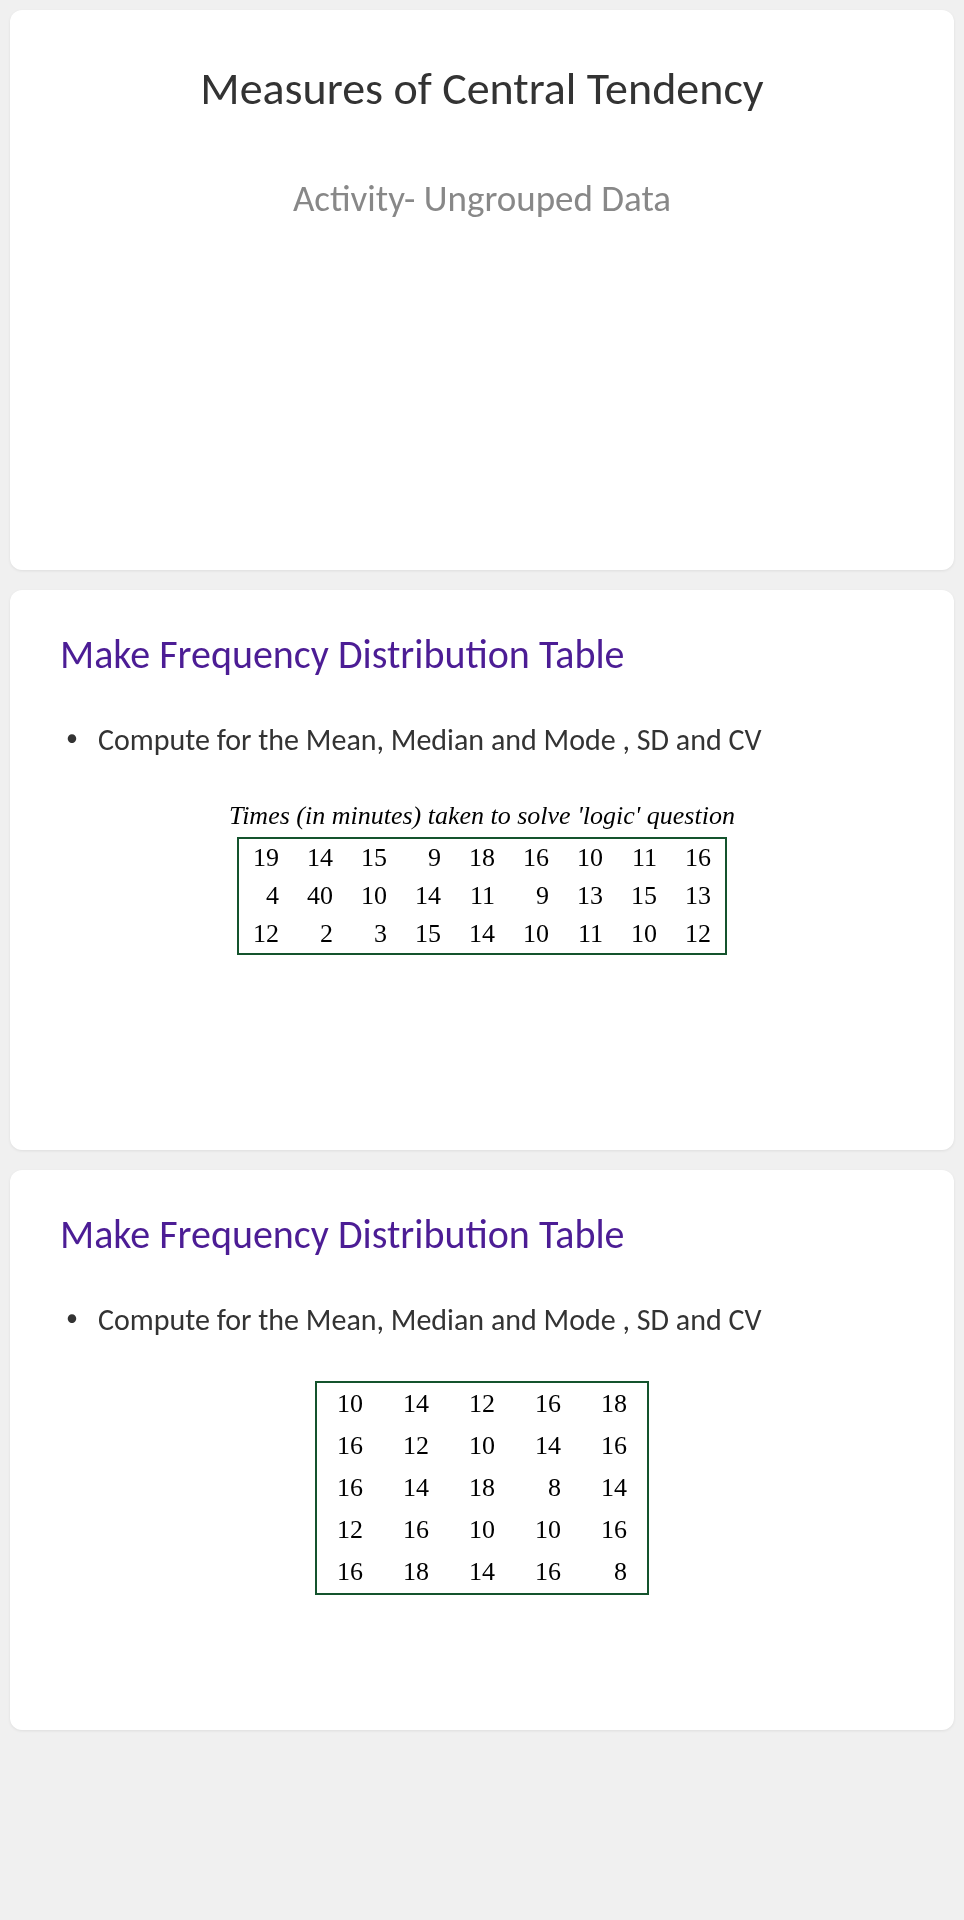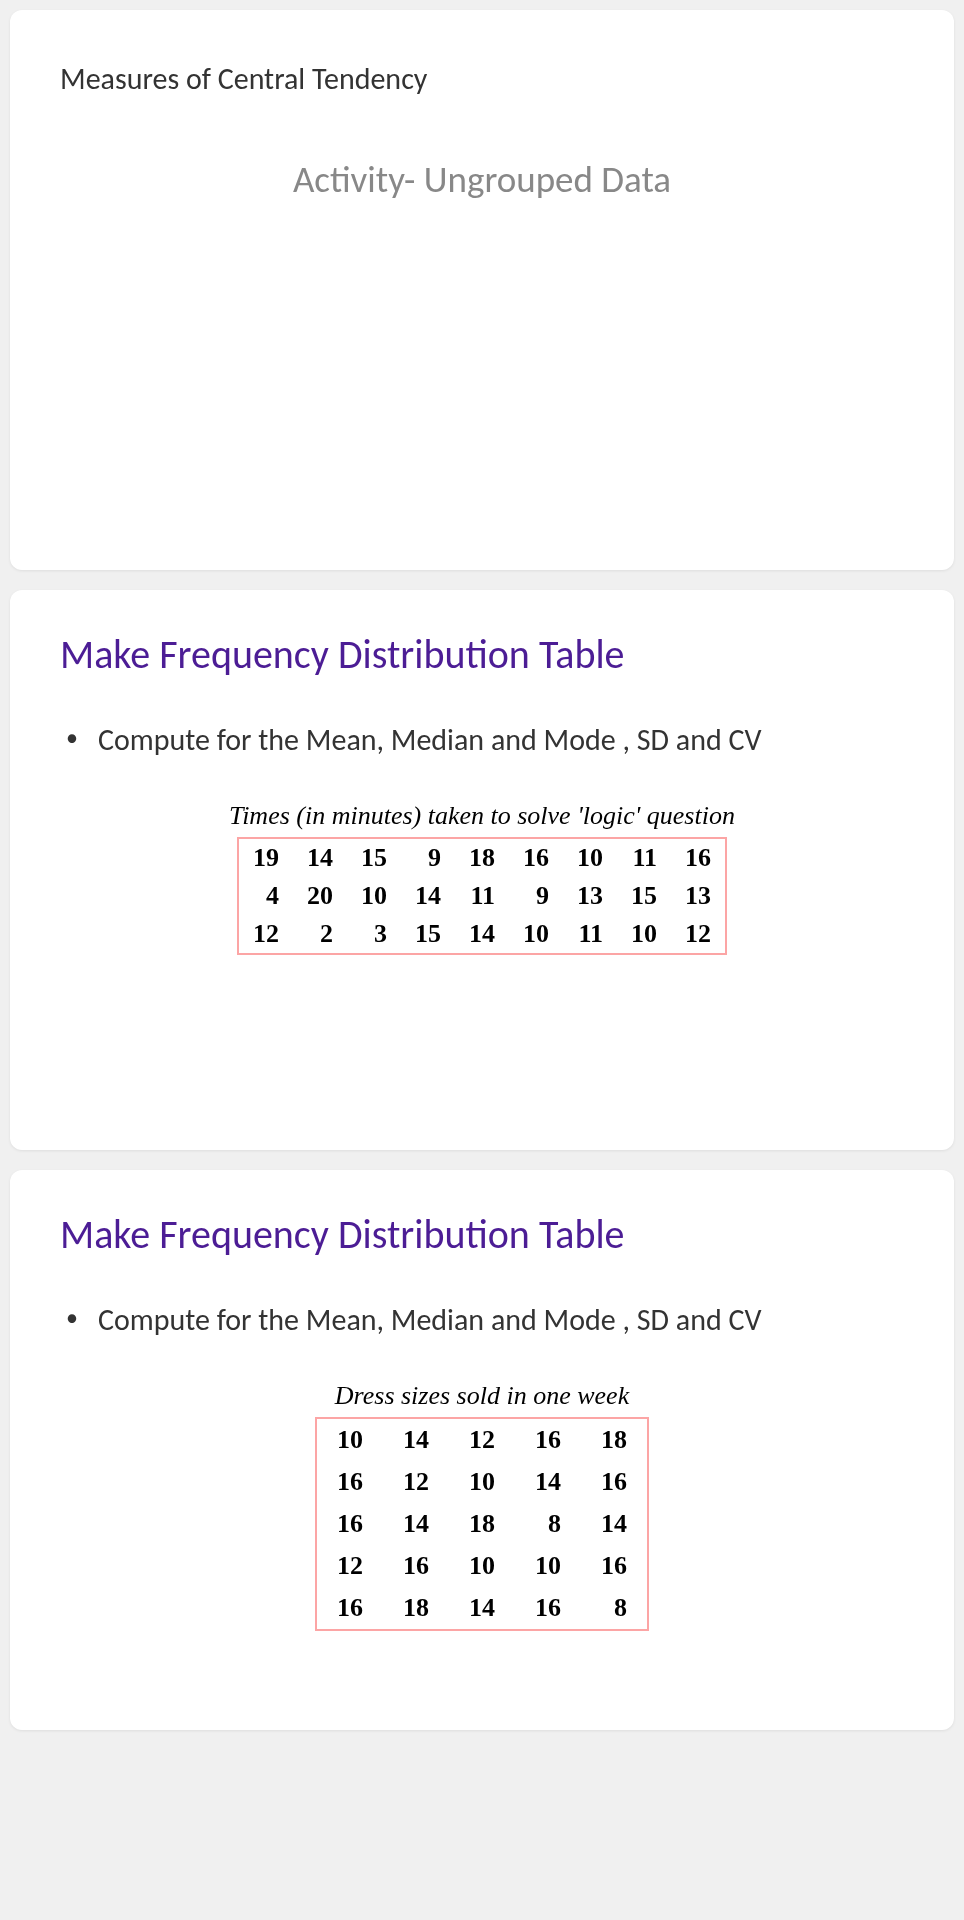--- a/index.html
+++ b/index.html
@@ -18,23 +18,23 @@
       border-radius: 12px;
       margin-bottom: 20px;
       padding: 40px 50px;
       box-shadow: 0 1px 3px rgba(0,0,0,0.08);
       min-height: 560px;
     }
     .slide1 {
       padding-top: 50px;
     }
     .title-main {
-      font-size: 30px;
+      font-size: 46px;
       color: #333;
-      text-align: left;
+      text-align: center;
       font-weight: 400;
       margin-bottom: 60px;
     }
     .subtitle-main {
       font-size: 37px;
       color: #888;
       text-align: center;
       font-weight: 400;
     }
     .slide-title {
@@ -68,22 +68,21 @@
     .table-caption {
       font-family: 'Times New Roman', Times, serif;
       font-style: italic;
       font-size: 26px;
       color: #000;
       margin-bottom: 6px;
       text-align: center;
     }
     .data-table {
       border-collapse: collapse;
-      border: 2px solid #fca5a5;
-      font-weight: bold;
+      border: 2px solid #14532d;
     }
     .data-table td {
       font-family: 'Times New Roman', Times, serif;
       font-size: 26px;
       padding: 4px 12px;
       text-align: right;
       min-width: 50px;
     }
     .table1 td {
       min-width: 50px;
@@ -120,21 +119,21 @@
         <td>15</td>
         <td>9</td>
         <td>18</td>
         <td>16</td>
         <td>10</td>
         <td>11</td>
         <td>16</td>
       </tr>
       <tr>
         <td>4</td>
-        <td>20</td>
+        <td>40</td>
         <td>10</td>
         <td>14</td>
         <td>11</td>
         <td>9</td>
         <td>13</td>
         <td>15</td>
         <td>13</td>
       </tr>
       <tr>
         <td>12</td>
@@ -154,21 +153,20 @@
 
 <div class="slide">
   <h2 class="slide-title">Make Frequency Distribution Table</h2>
   <div class="bullet-list">
     <div class="bullet-item">
       <span class="bullet-dot">•</span>
       <span>Compute for the Mean, Median and Mode , SD and CV</span>
     </div>
   </div>
   <div class="table-wrapper">
-    <div class="table-caption">Dress sizes sold in one week</div>
     <table class="data-table table2">
       <tbody>
           <tr>
         <td>10</td>
         <td>14</td>
         <td>12</td>
         <td>16</td>
         <td>18</td>
       </tr>
       <tr>

